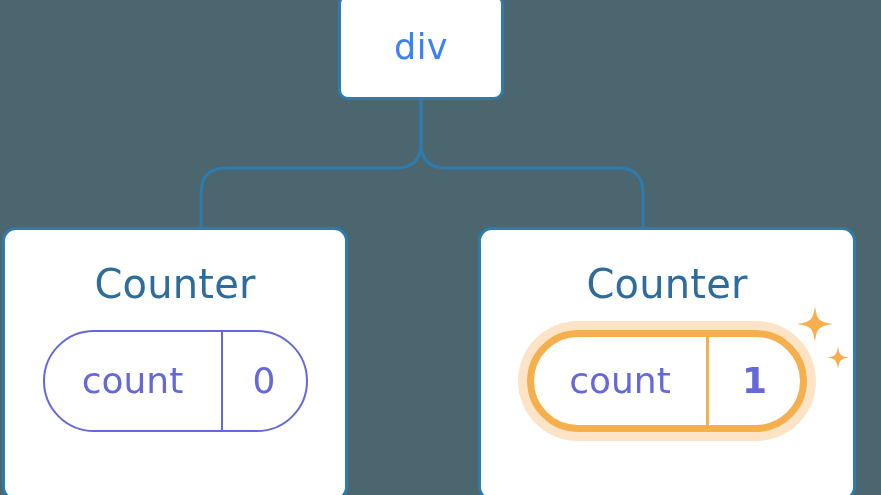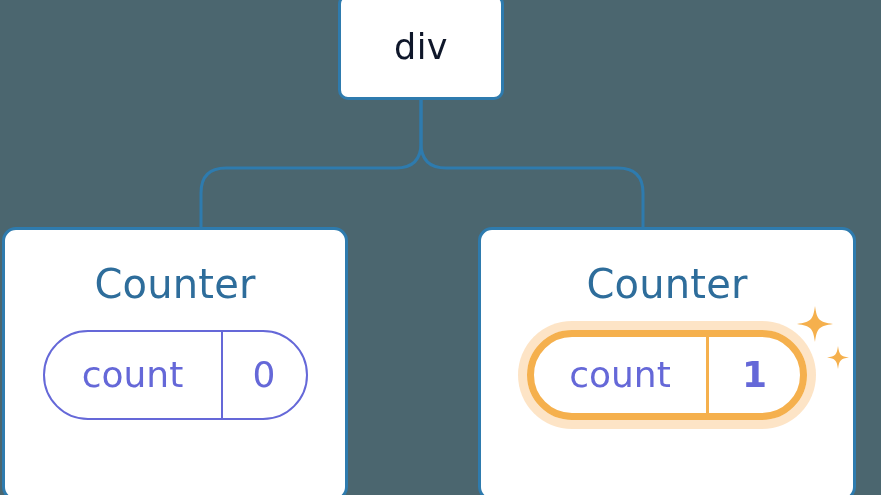--- a/index.html
+++ b/index.html
@@ -45,21 +45,21 @@
     left: 338px;
     top: -6px;
     width: 166px;
     height: 106px;
     border-radius: 10px;
     display: flex;
     align-items: center;
     justify-content: center;
   }
   .root-label {
-    color: #0f172a;
+    color: #3b82f6;
     font-size: 35px;
     letter-spacing: 0.5px;
     line-height: 1;
     font-family: "DejaVu Sans", sans-serif;
     font-weight: 400;
   }
 
   
   .card {
     border-radius: 14px;
@@ -95,21 +95,21 @@
   .pill-wrap {
     position: relative;
     display: inline-flex;
   }
   .pill {
     position: relative;
     display: flex;
     align-items: stretch;
     border-radius: 999px;
     box-sizing: border-box;
-    height: 90px;
+    height: 102px;
   }
   .pill-key, .pill-val {
     display: flex;
     align-items: center;
     justify-content: center;
     line-height: 1;
     font-family: "DejaVu Sans", sans-serif;
   }
 
   

